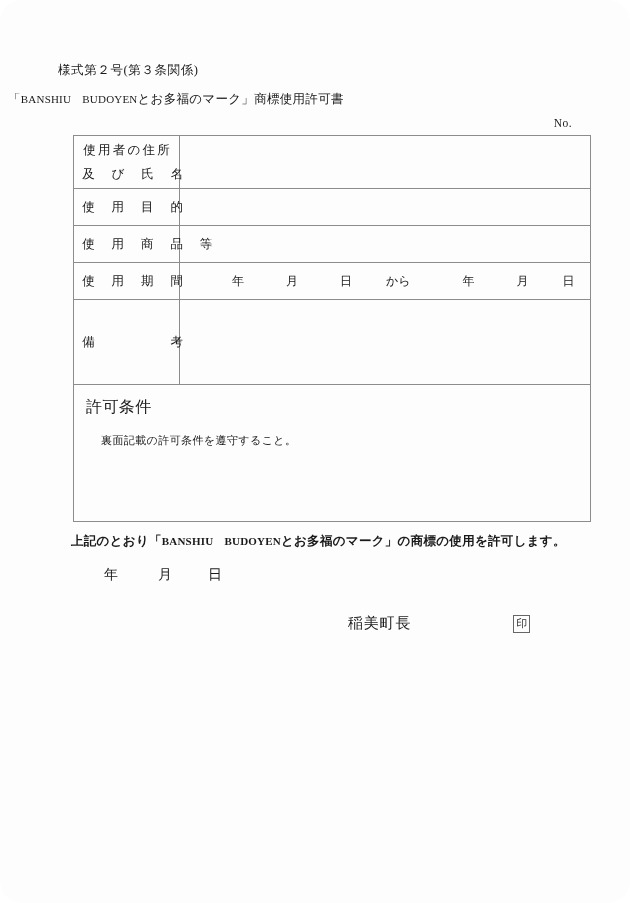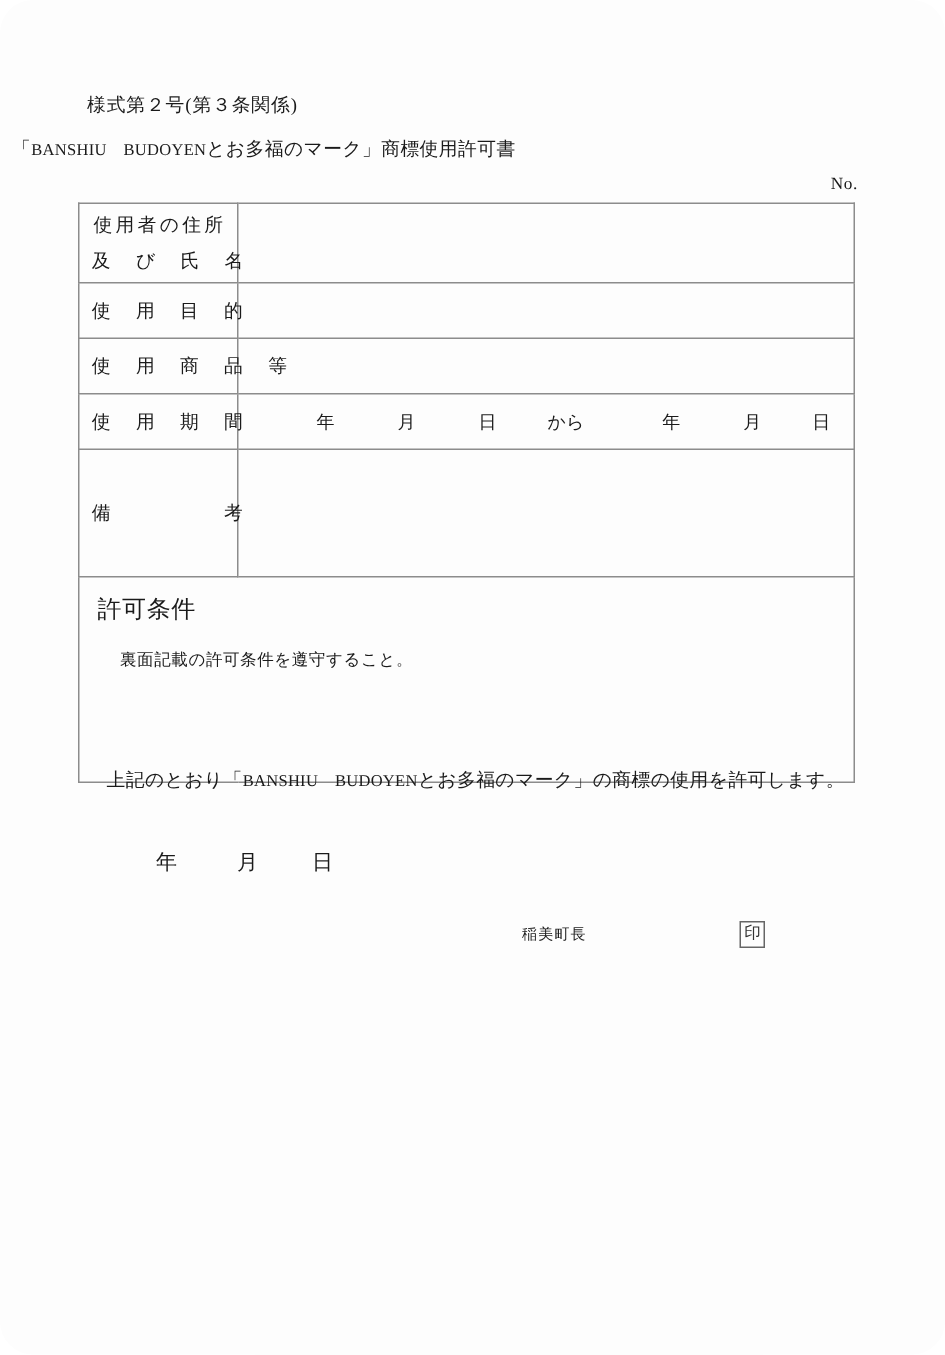--- a/index.html
+++ b/index.html
@@ -50,21 +50,21 @@
     position: absolute;
     right: 58px;
     top: 117px;
     font-size: 11.5px;
     letter-spacing: 0.4px;
   }
 
   
   .form-table {
     position: absolute;
-    left: 52px;
+    left: 73px;
     top: 135px;
     width: 518px;
     border-collapse: collapse;
     table-layout: fixed;
   }
   .form-table td {
     border: 1px solid #8c8c8c;
     font-size: 12.5px;
     vertical-align: middle;
     padding: 0;
@@ -115,24 +115,25 @@
     letter-spacing: 0.4px;
     line-height: 1.6;
     margin-top: 12px;
     padding-left: 15px;
   }
 
   
   .closing {
     position: absolute;
     left: 71px;
-    top: 512px;
+    top: 533px;
     font-size: 12.5px;
     letter-spacing: 0.3px;
     white-space: nowrap;
+    font-weight: bold;
   }
   .closing .latin {
     font-size: 11px;
     letter-spacing: 0.2px;
   }
   .sign-date {
     position: absolute;
     left: 104px;
     top: 566px;
     font-size: 14px;
@@ -143,21 +144,21 @@
 
   .signer-row {
     position: absolute;
     left: 348px;
     top: 614px;
     display: flex;
     align-items: center;
     white-space: nowrap;
   }
   .signer-name {
-    font-size: 10px;
+    font-size: 15px;
     letter-spacing: 0.8px;
   }
   .seal-box {
     margin-left: 102px;
     border: 1px solid #666;
     font-size: 11px;
     line-height: 1;
     padding: 2px 2px 3px 2px;
     color: #333;
   }

